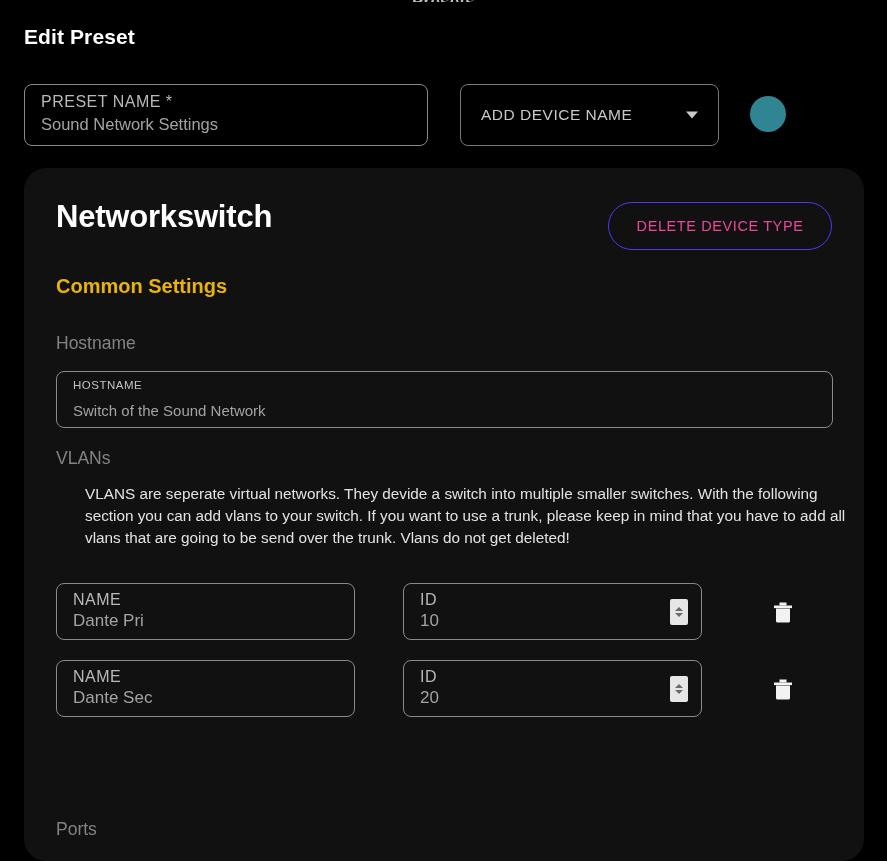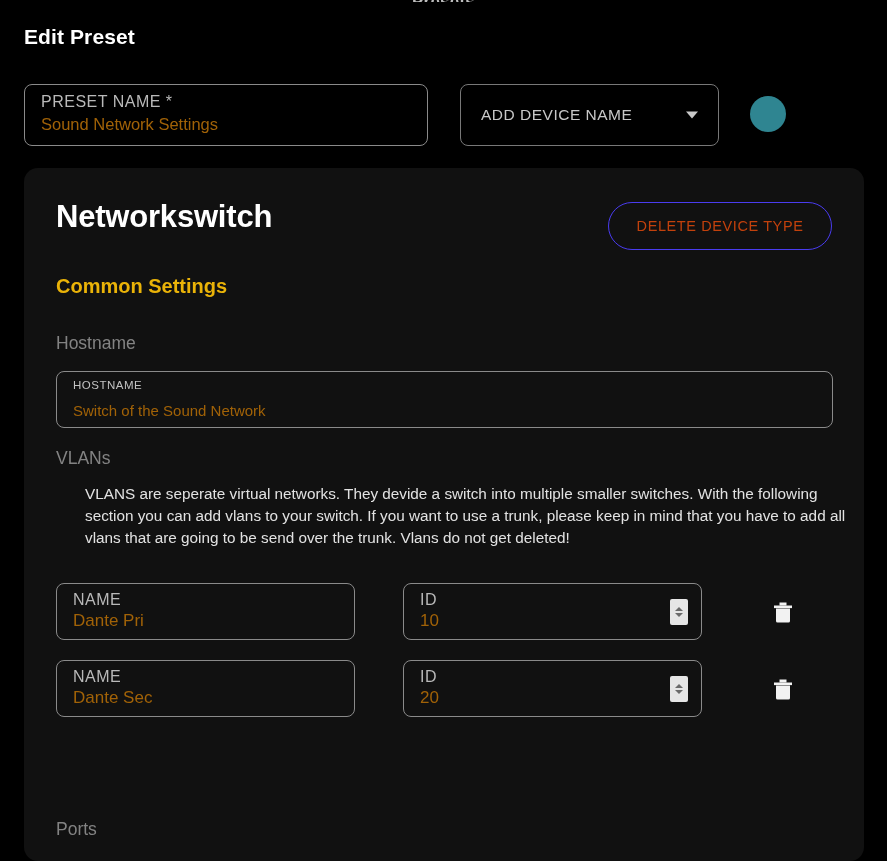--- a/index.html
+++ b/index.html
@@ -62,21 +62,21 @@
     top: 8px; left: 16px;
     font-size: 16px;
     color: #b9b9b9;
     letter-spacing: .5px;
     text-transform: uppercase;
   }
   .outlined-field .of-value {
     position: absolute;
     left: 16px; bottom: 11px;
     font-size: 16.5px;
-    color: #a16207;
+    color: #a3a3a3;
     white-space: nowrap;
   }
 
   #preset-name-field {
     position: absolute;
     left: 0; top: 2px;
     width: 404px; height: 62px;
   }
 
   #add-device-type {
@@ -112,21 +112,21 @@
     border-radius: 50%;
     cursor: pointer;
   }
 
   
   .device-card {
     position: absolute;
     top: 163px; left: 24px;
     width: 840px; height: 693px;
     background: #111111;
-    border-radius: 14px;
+    border-radius: 22px;
     overflow: hidden;
   }
 
   .device-title {
     position: absolute;
     top: 31px; left: 32px;
     font-size: 31px;
     font-weight: 700;
     color: #ffffff;
     letter-spacing: -.2px;
@@ -285,21 +285,21 @@
     </div>
 
     <div id="avatar" style="background: rgb(47, 133, 145);"></div>
 
   </div>
 
   <div class="device-card">
 
     <div class="device-title">Networkswitch</div>
 
-    <button id="delete-device-type" style="color: #c2410c; border-color: rgb(74, 60, 240);">DELETE DEVICE TYPE</button>
+    <button id="delete-device-type" style="color: #ec4899; border-color: rgb(74, 60, 240);">DELETE DEVICE TYPE</button>
 
     <div class="section-heading" style="top:107px">Common Settings</div>
 
     <div class="group-label" style="top:165px">Hostname</div>
 
     <div class="outlined-field" id="hostname-field">
       <span class="of-label">HOSTNAME</span>
       <span class="of-value">Switch of the Sound Network</span>
     </div>
 

